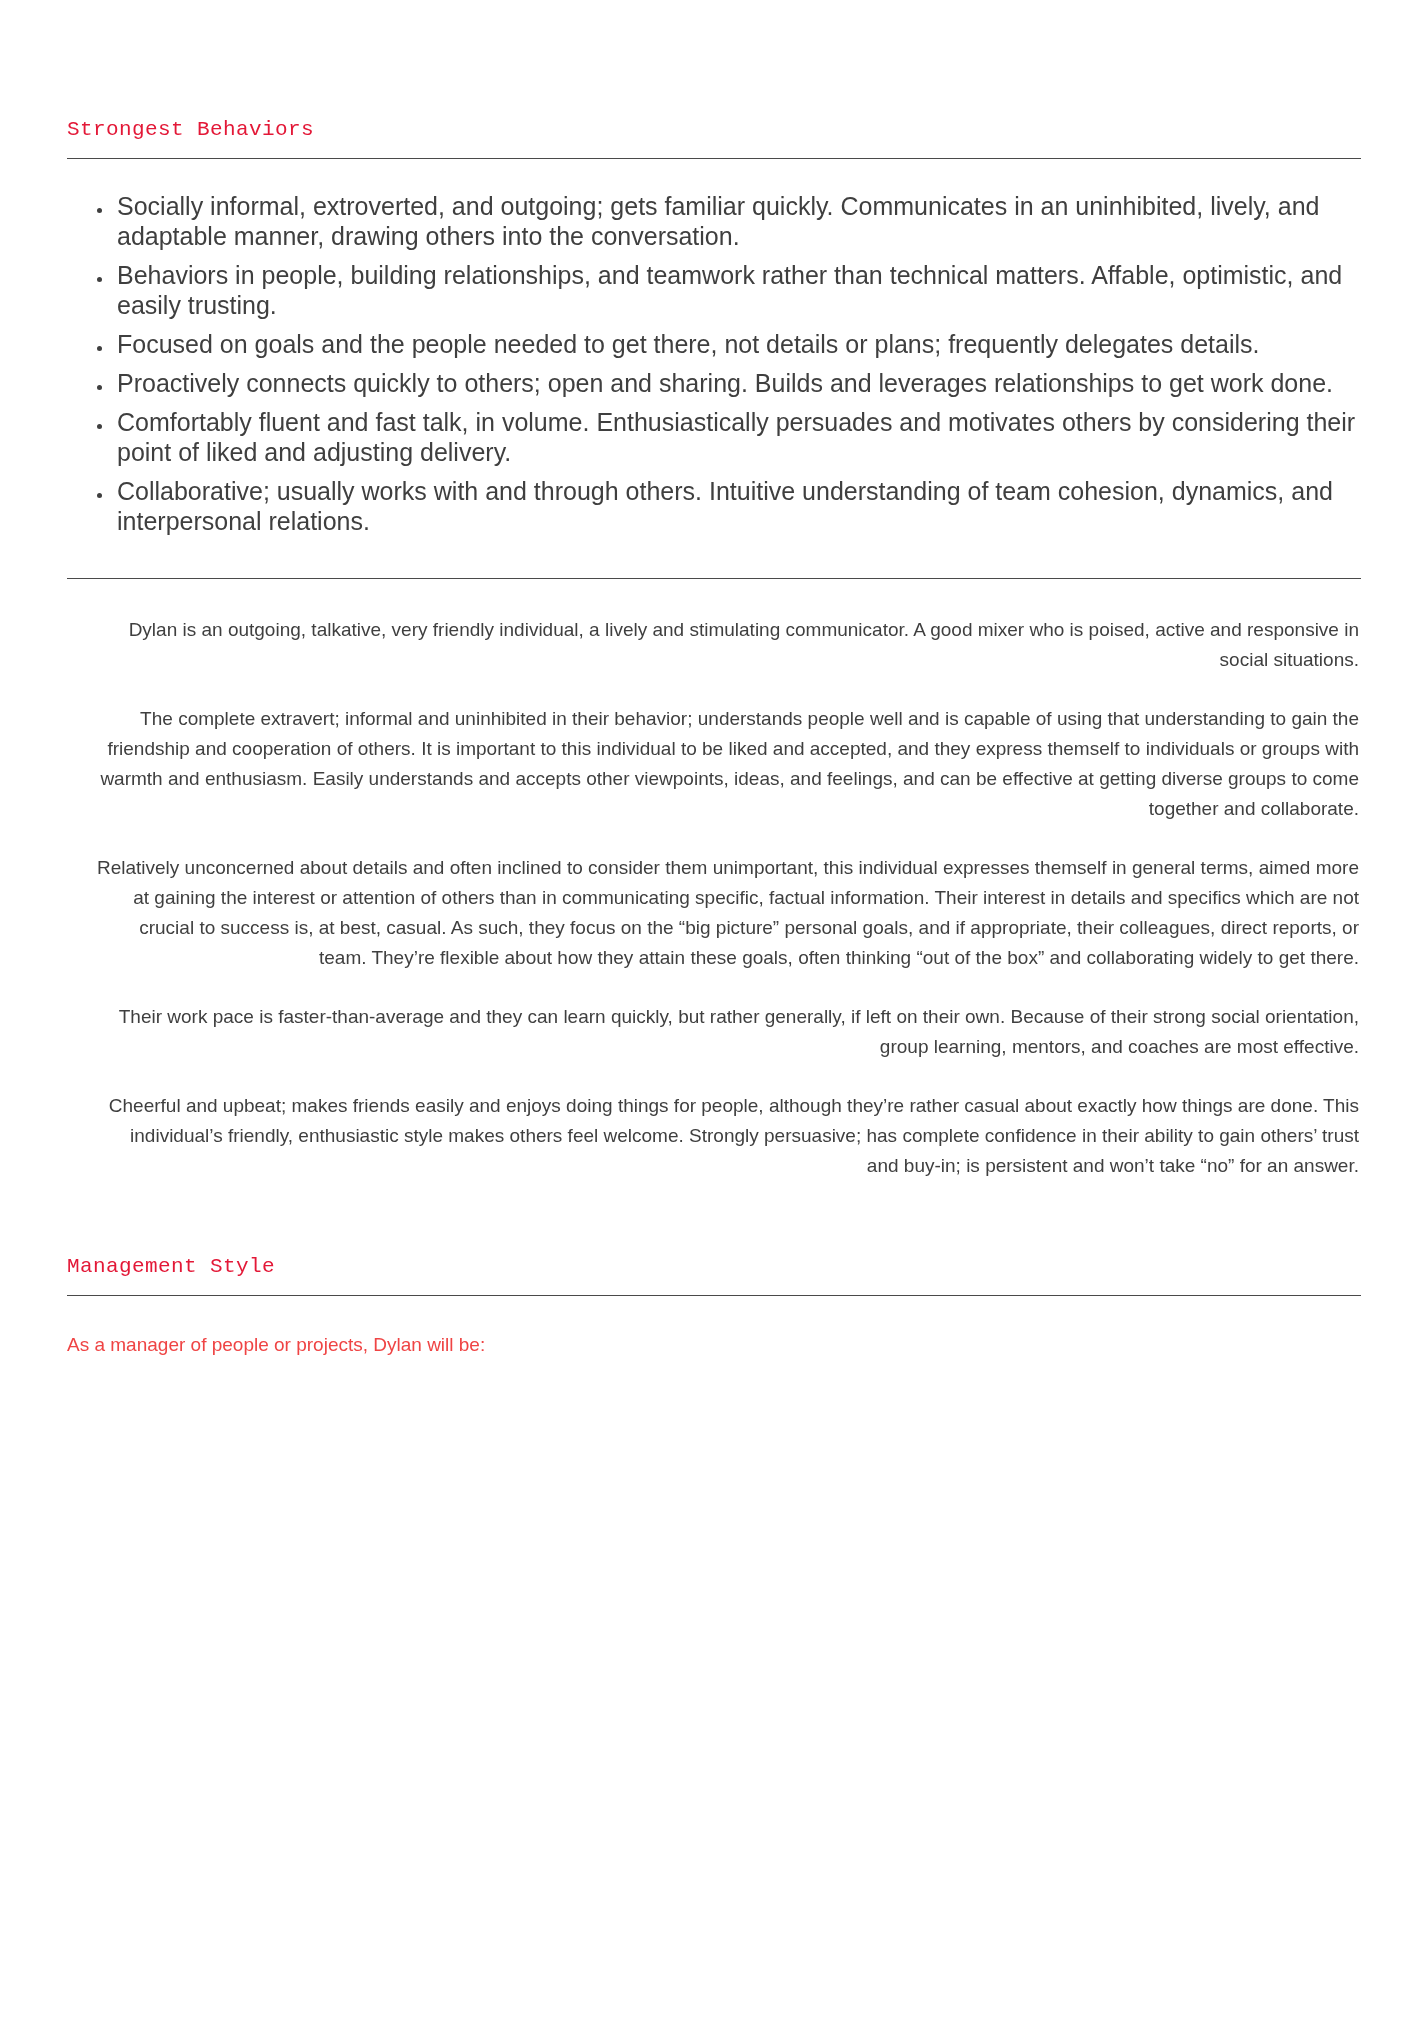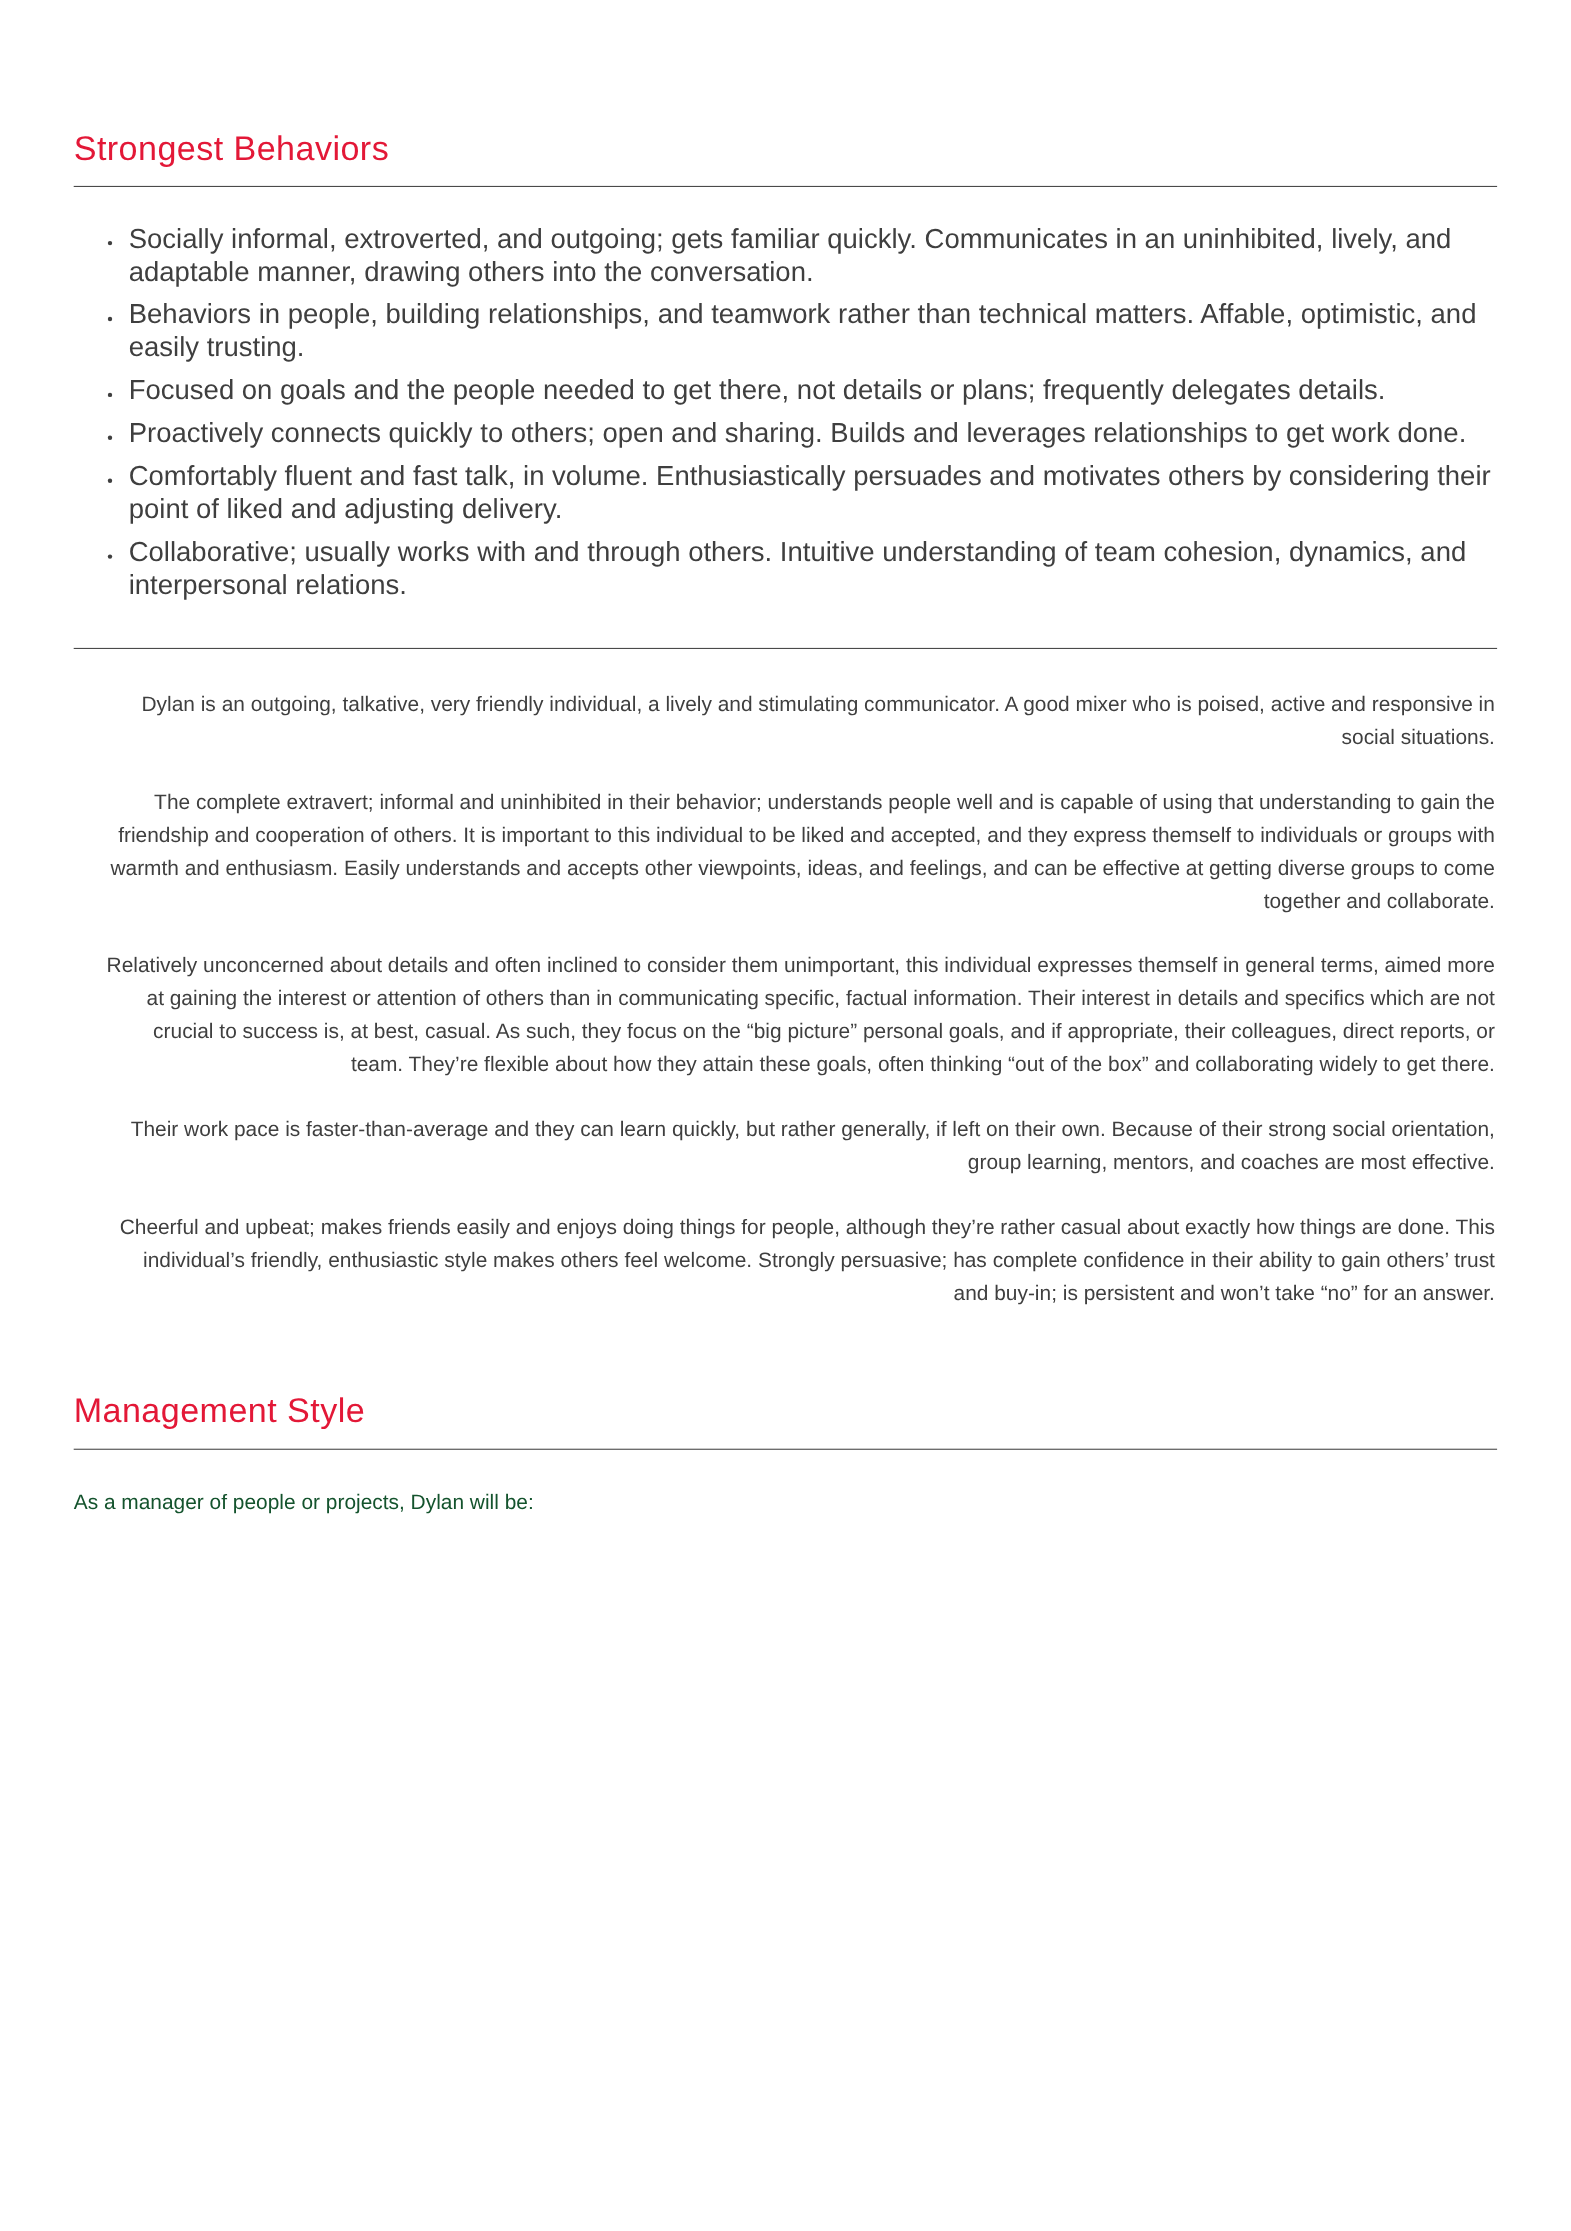--- a/index.html
+++ b/index.html
@@ -11,25 +11,26 @@
     color: #3f3f3f;
     -webkit-font-smoothing: antialiased;
   }
   .page {
     width: 1428px;
     min-height: 2028px;
     padding: 118px 67px 60px 67px;
   }
   .section { width: 100%; }
   .section-title {
-    font-size: 31px;
+    font-size: 21px;
     font-weight: 500;
     color: var(--accent, #e31837);
     letter-spacing: 0.4px;
     line-height: 1.1;
+    font-family: Liberation Mono, monospace;
   }
   .rule {
     border: none;
     border-top: 1px solid #4a4a4a;
     height: 0;
     margin-top: 17px;
   }
   .intro-line {
     margin-top: 46px;
     font-size: 19px;
@@ -63,21 +64,21 @@
     color: #3f3f3f;
     margin-bottom: 29px;
     text-align: right;
   }
   .paragraphs p:last-child { margin-bottom: 0; }
   .section-management { margin-top: 74px; }
   .management-intro {
     margin-top: 34px;
     font-size: 19px;
     font-weight: normal;
-    color: #14532d;
+    color: #ef4444;
     line-height: 30px;
   }
 </style>
 </head>
 <body>
 
 <div class="page">
 
   <div class="section section-behaviors">
     <h2 class="section-title">Strongest Behaviors</h2>

